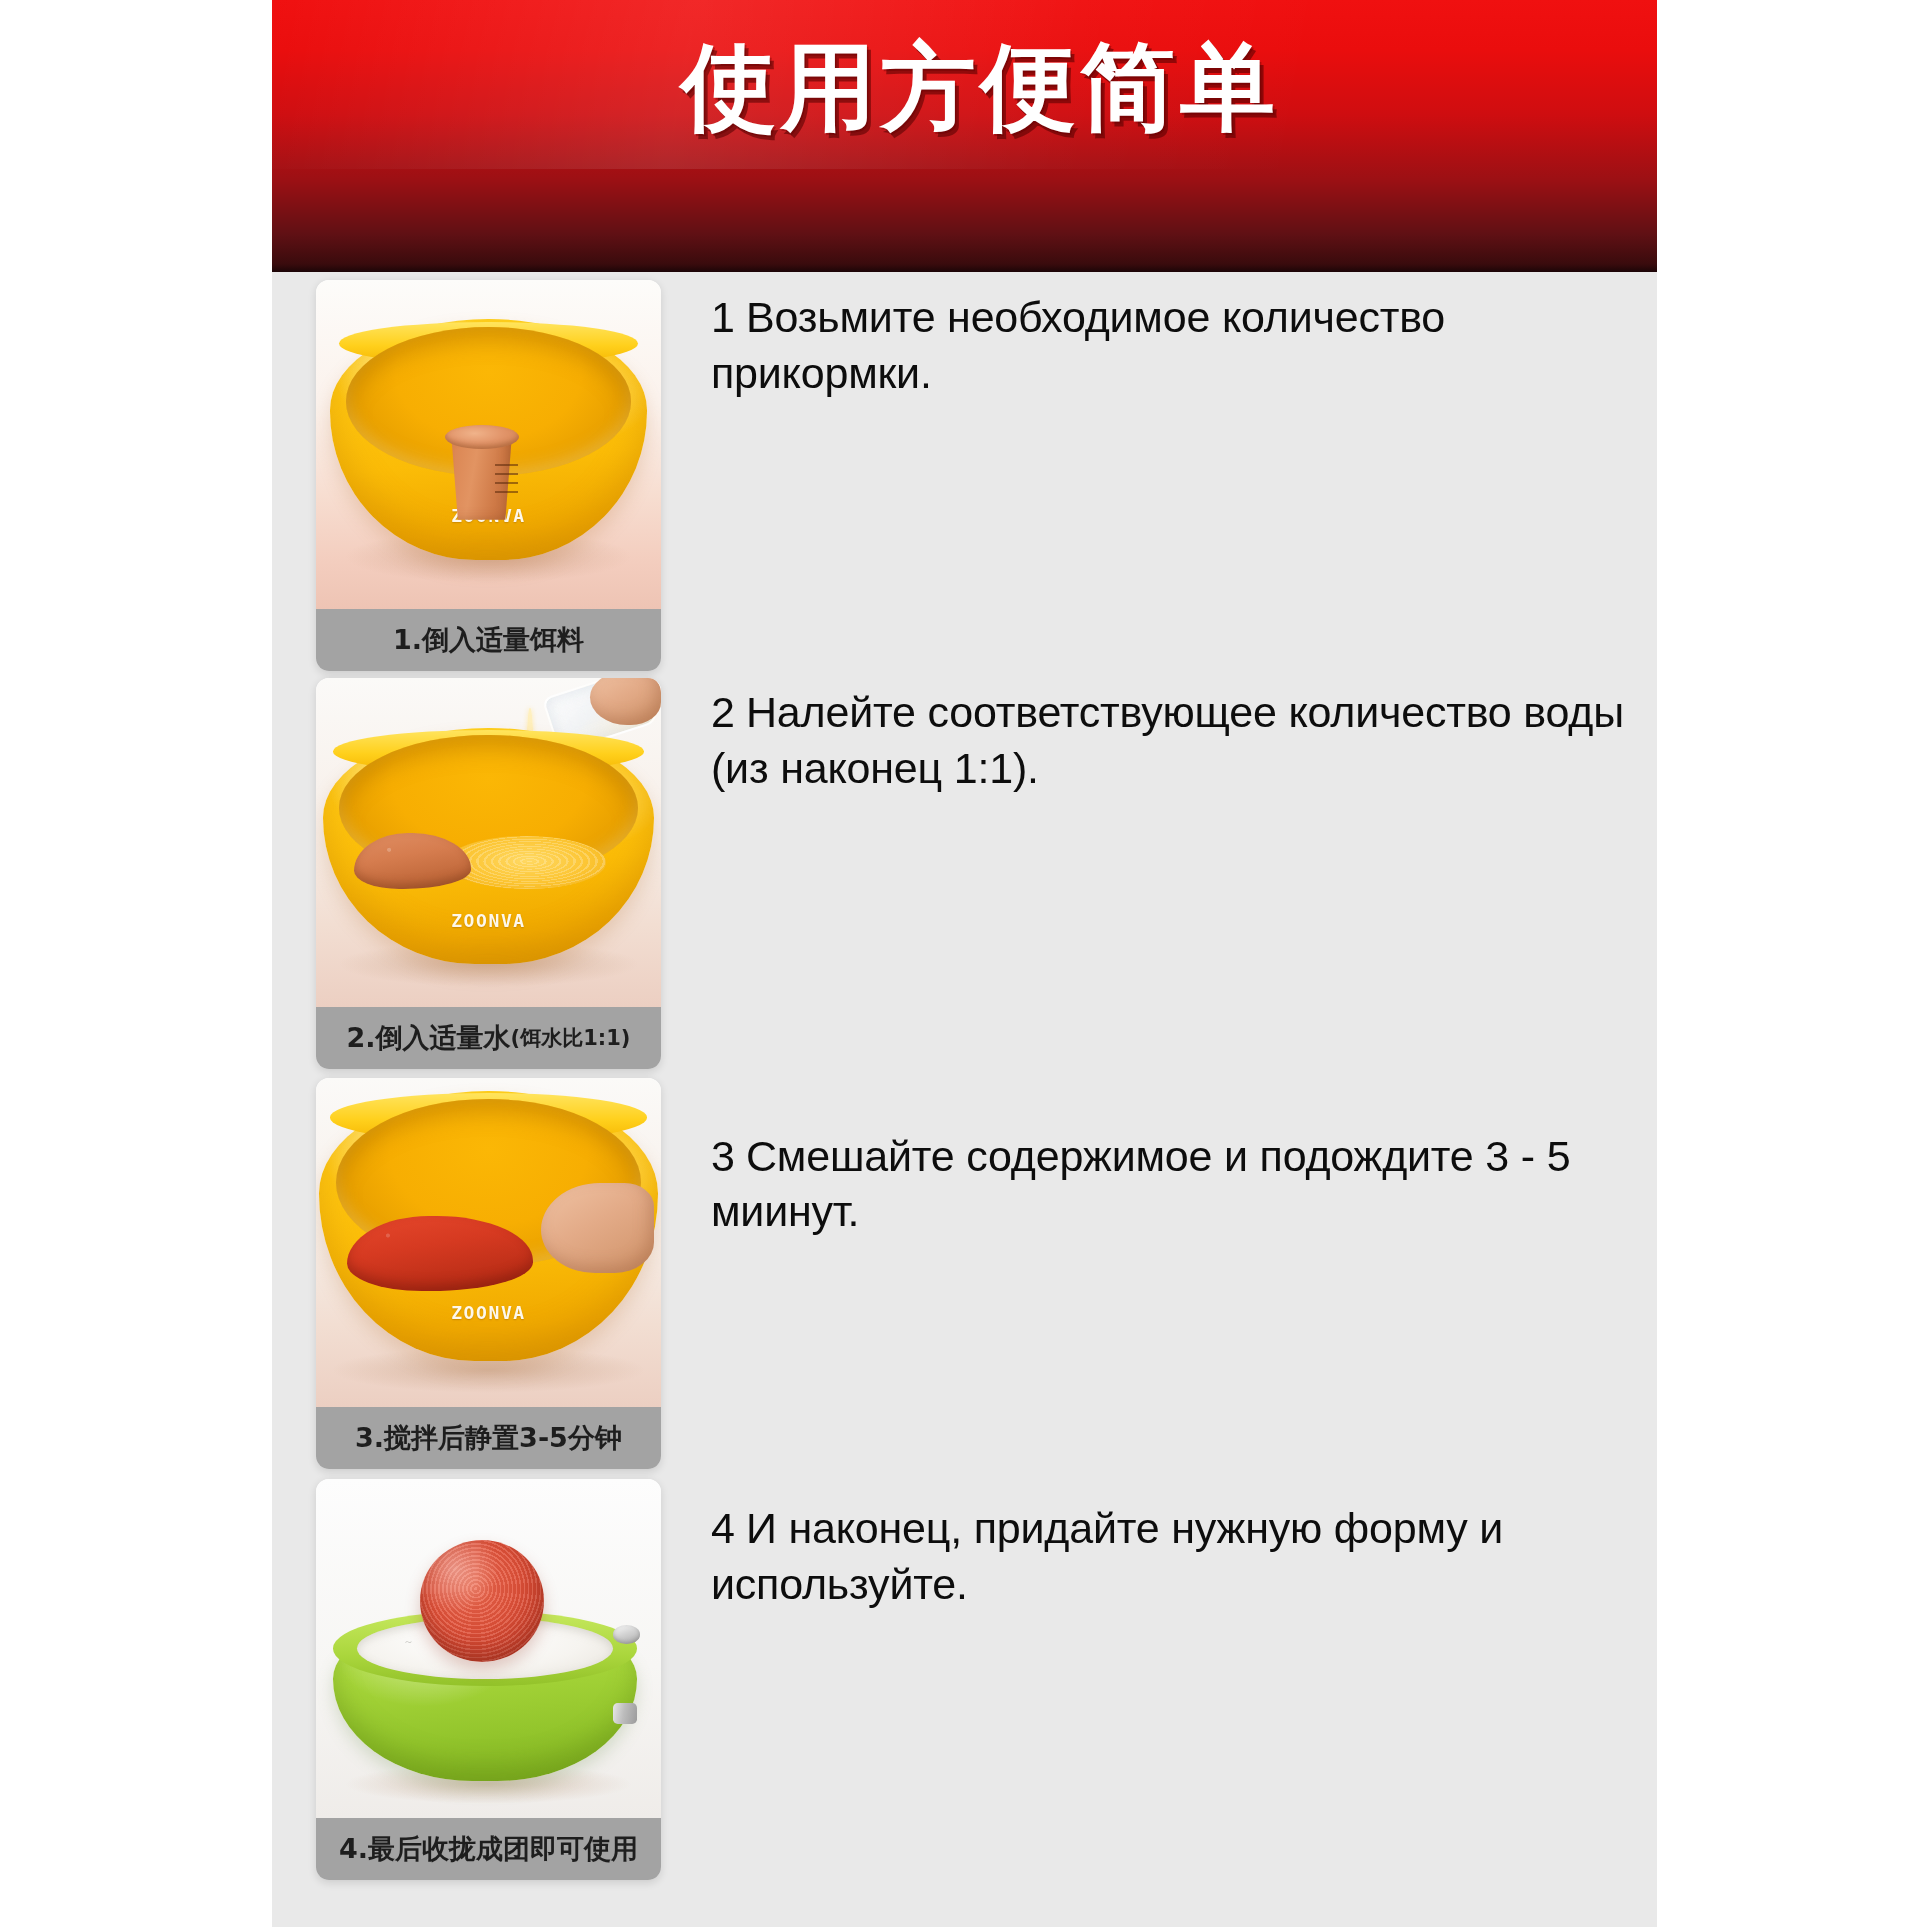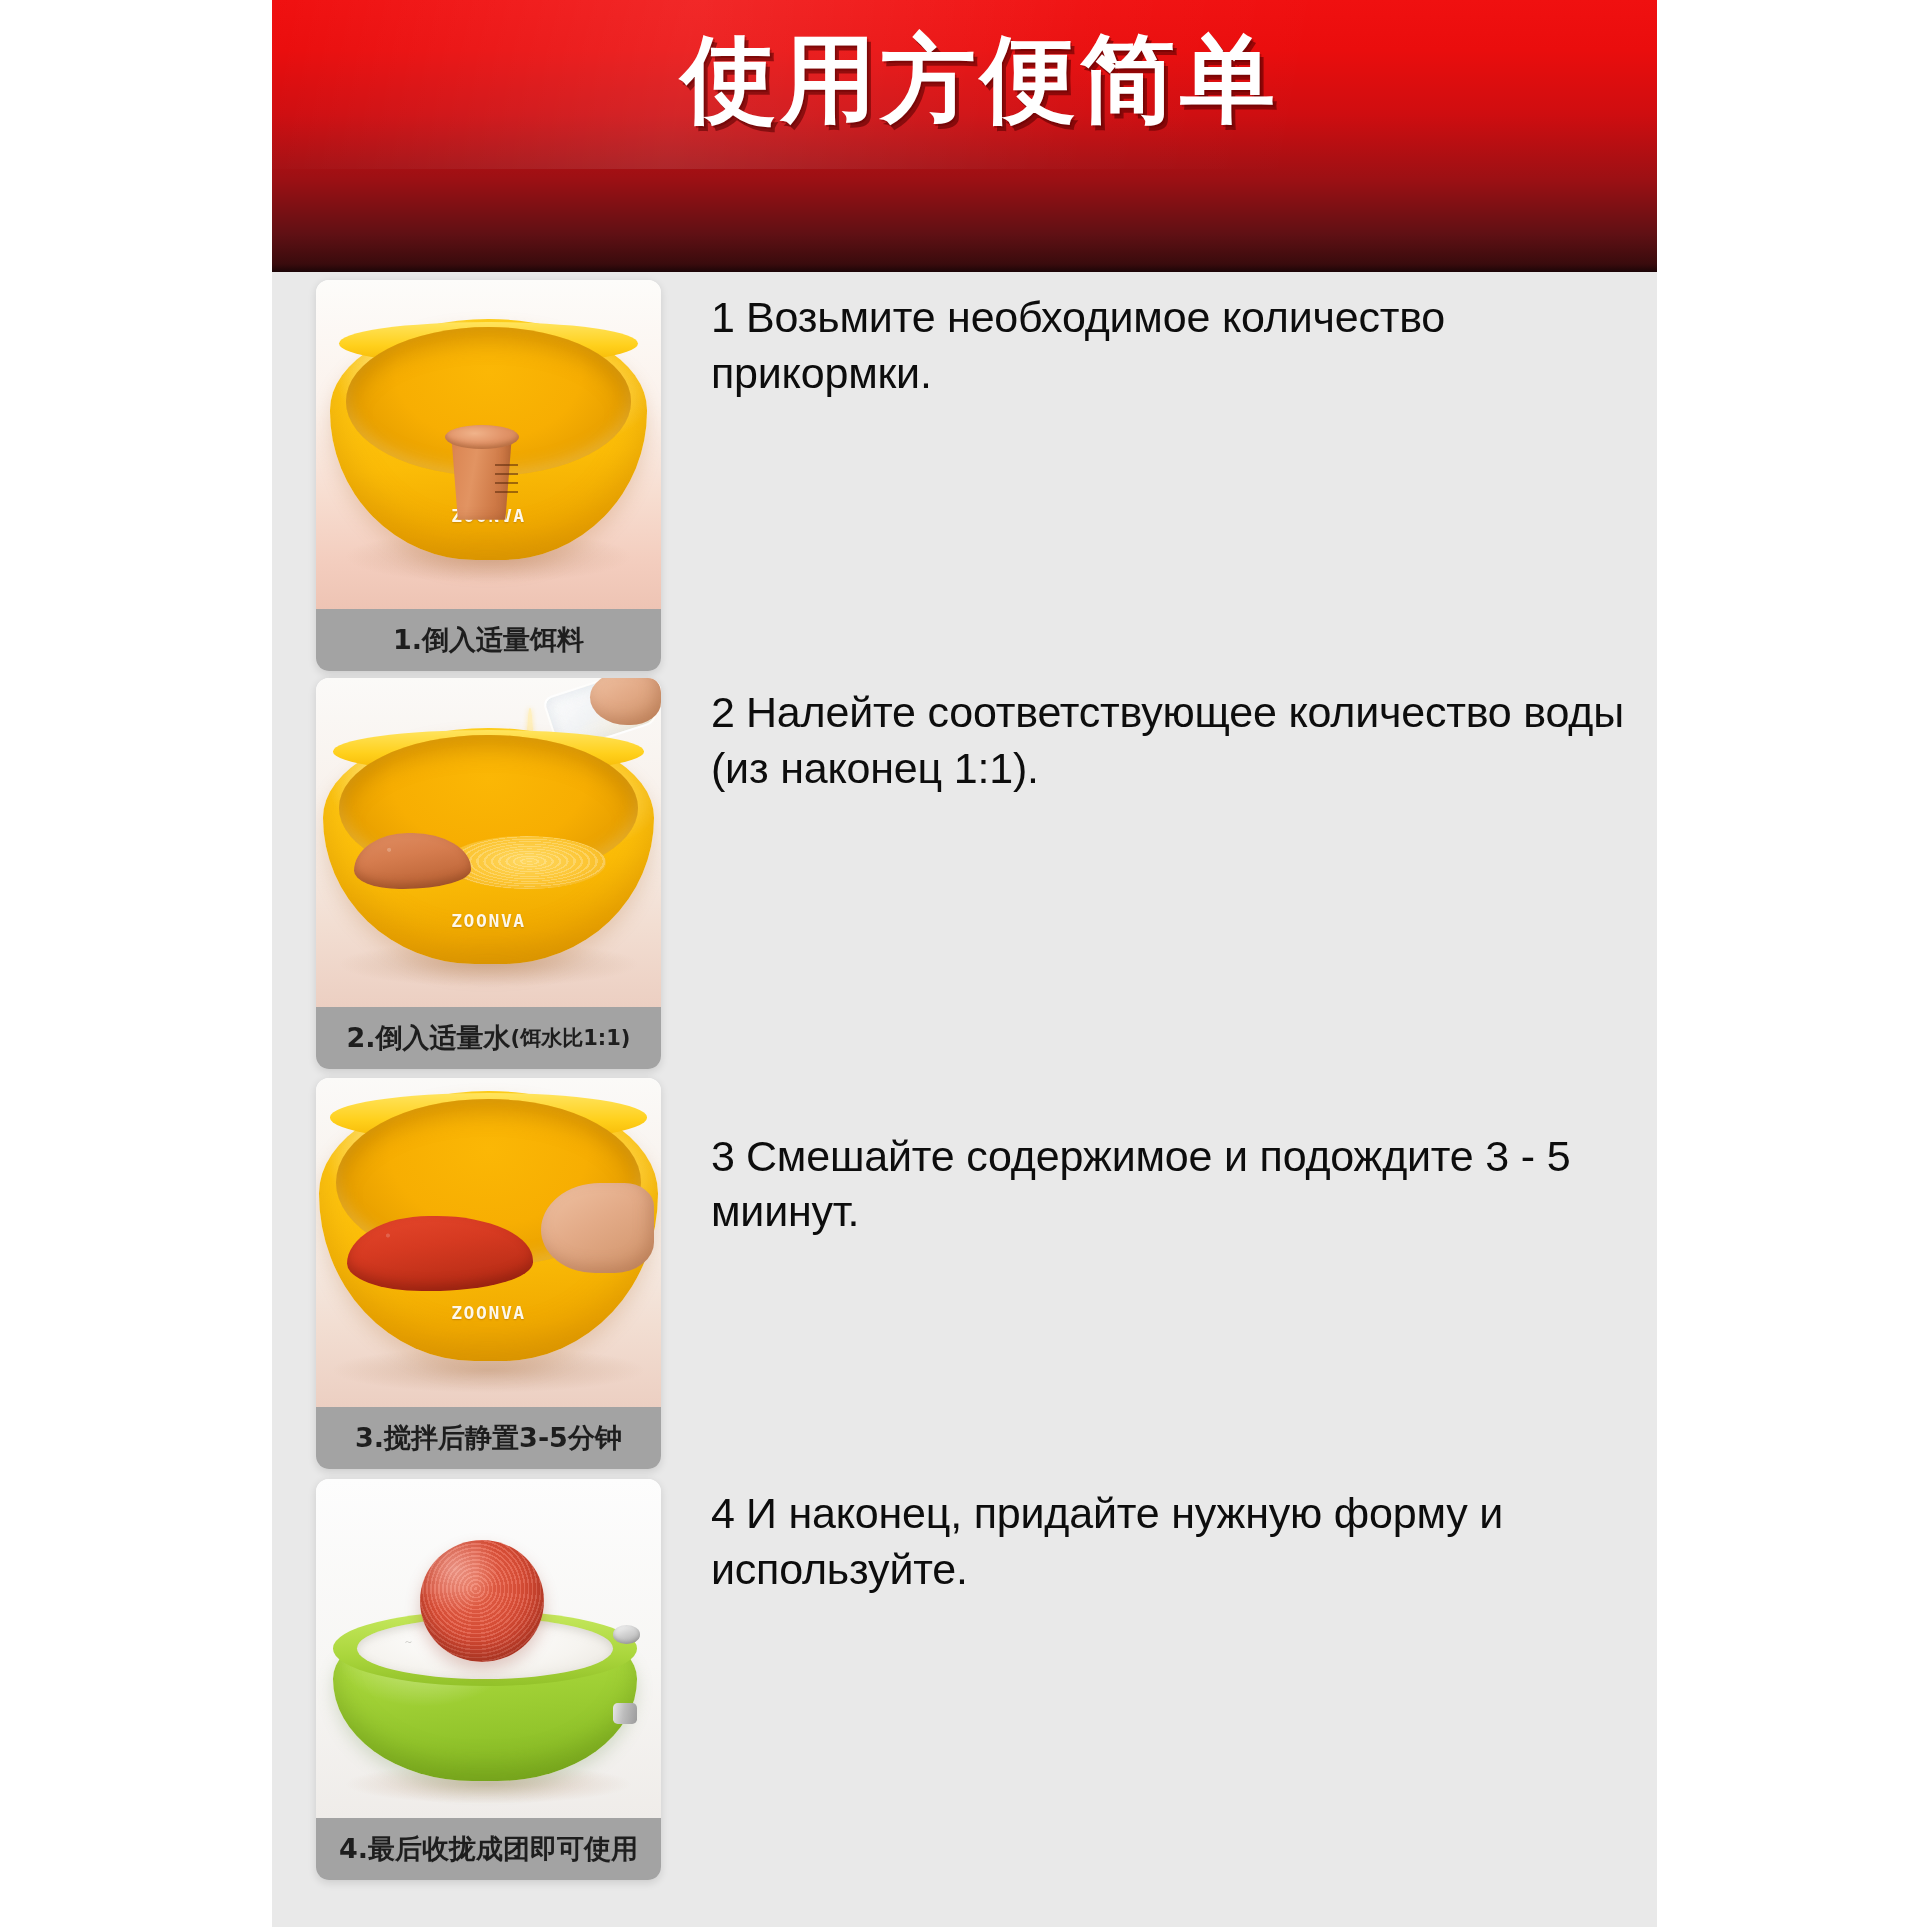--- a/index.html
+++ b/index.html
@@ -23,21 +23,21 @@
   .banner-sheen{
     position:absolute; left:0; top:0; width:100%; height:62%;
     background:linear-gradient(100deg, rgba(255,255,255,0.00) 0%, rgba(255,255,255,0.10) 30%, rgba(255,255,255,0.02) 58%, rgba(255,255,255,0.00) 75%);
     pointer-events:none;
   }
   .banner-title{
     position:absolute; left:0; right:0; top:39px;
     text-align:center; color:#ffffff;
     font-size:95px; line-height:1.02; font-weight:bold;
     letter-spacing:4.8px;
-    font-family:Liberation Mono, monospace;
+    font-family:Liberation Sans, sans-serif;
     text-shadow: 4px 4.8px 0 rgba(80,0,0,0.55), 1.6px 2.4px 0 rgba(120,5,5,0.45);
     padding-left: 32px;
   }
   .banner-bullets{
     position:absolute; left:0; right:0; top:187px;
     display:flex; justify-content:center; align-items:center; gap:45px;
   }
   .bullet{ display:flex; align-items:center; gap:11.3px; }
   .bullet-ring{
     width:22px; height:22px; border-radius:50%;
@@ -323,20 +323,20 @@
           </div>
           <div class="dough-ball" style="left:30%; top:18%; width:36%; height:36%;"></div>
           <div class="metal-knob" style="right:6%; top:43%; width:27px; height:19.3px;"></div>
           <div class="metal-rod" style="right:7%; top:66%; width:24px; height:21px;"></div>
         </div>
         <div class="caption">
           <span>4.最后收拢成团即可使用</span>
             <span class="sub"></span>
         </div>
       </div>
-      <div class="step-text" style="top:7px;">
+      <div class="step-text" style="top:22px;">
         <span class="num">4</span><span>И наконец, придайте нужную форму и используйте.</span>
       </div>
     </div>
 
   </div>
 </div>
 
 
 </body></html>

